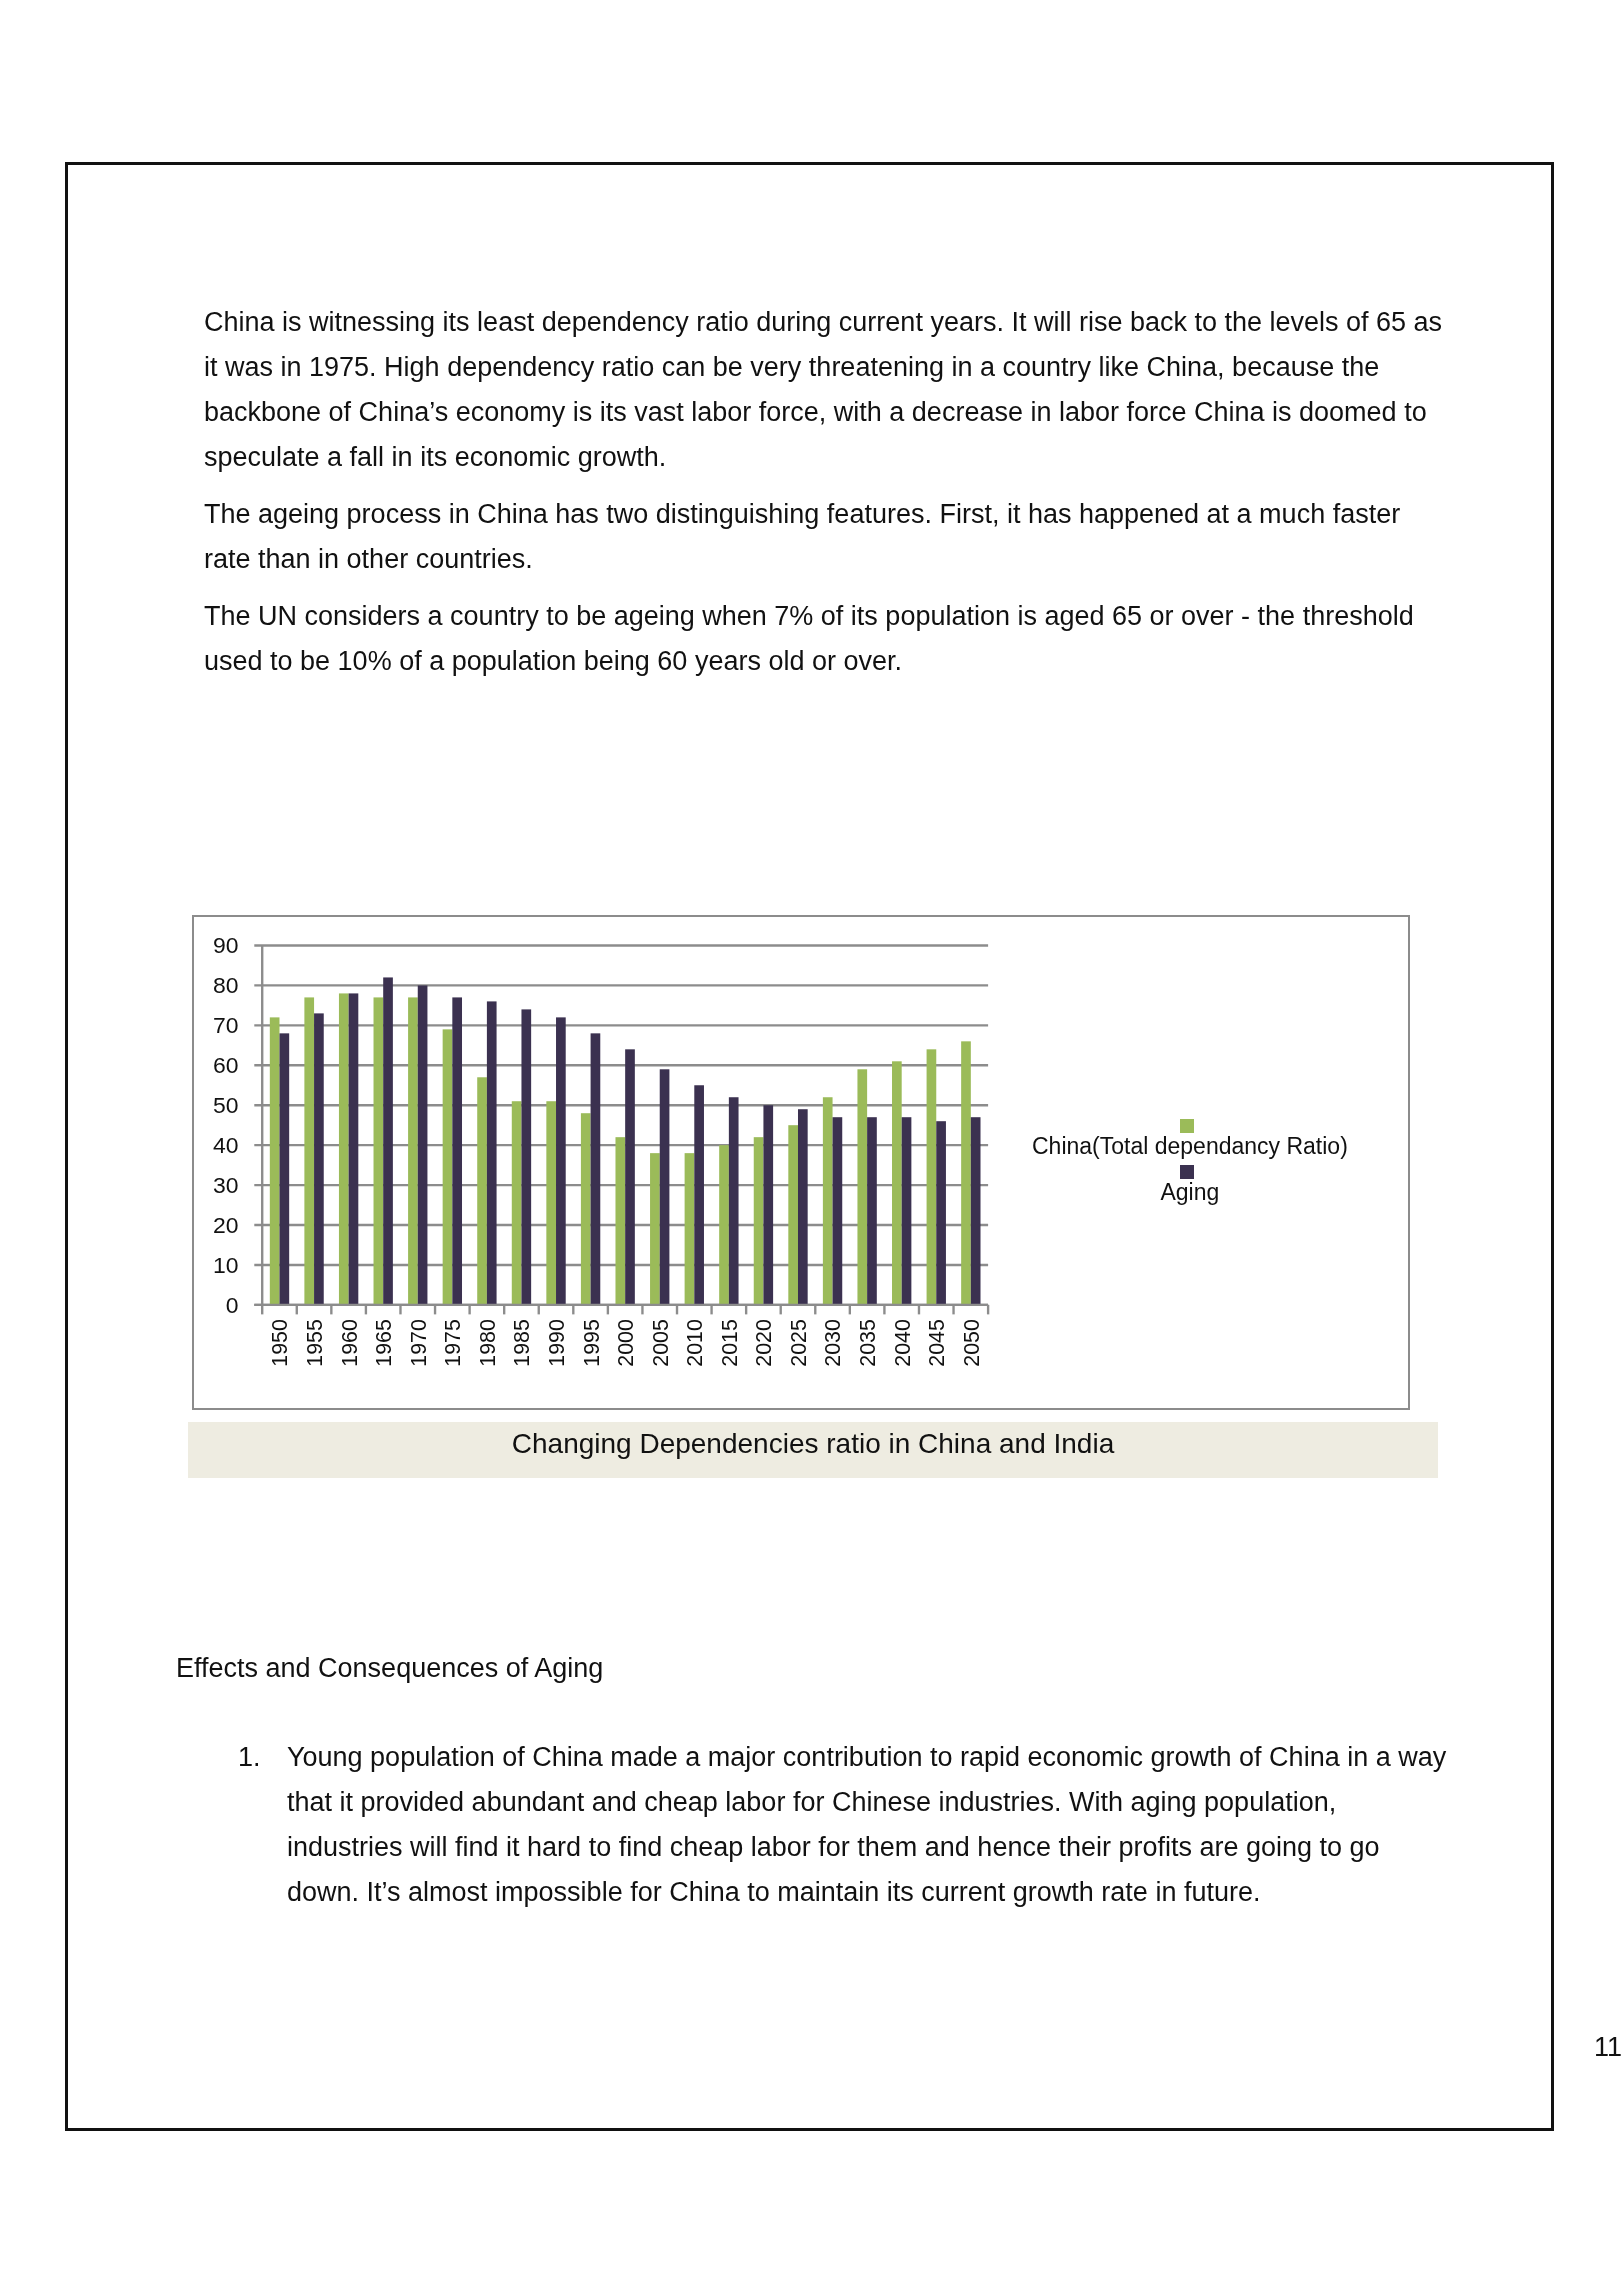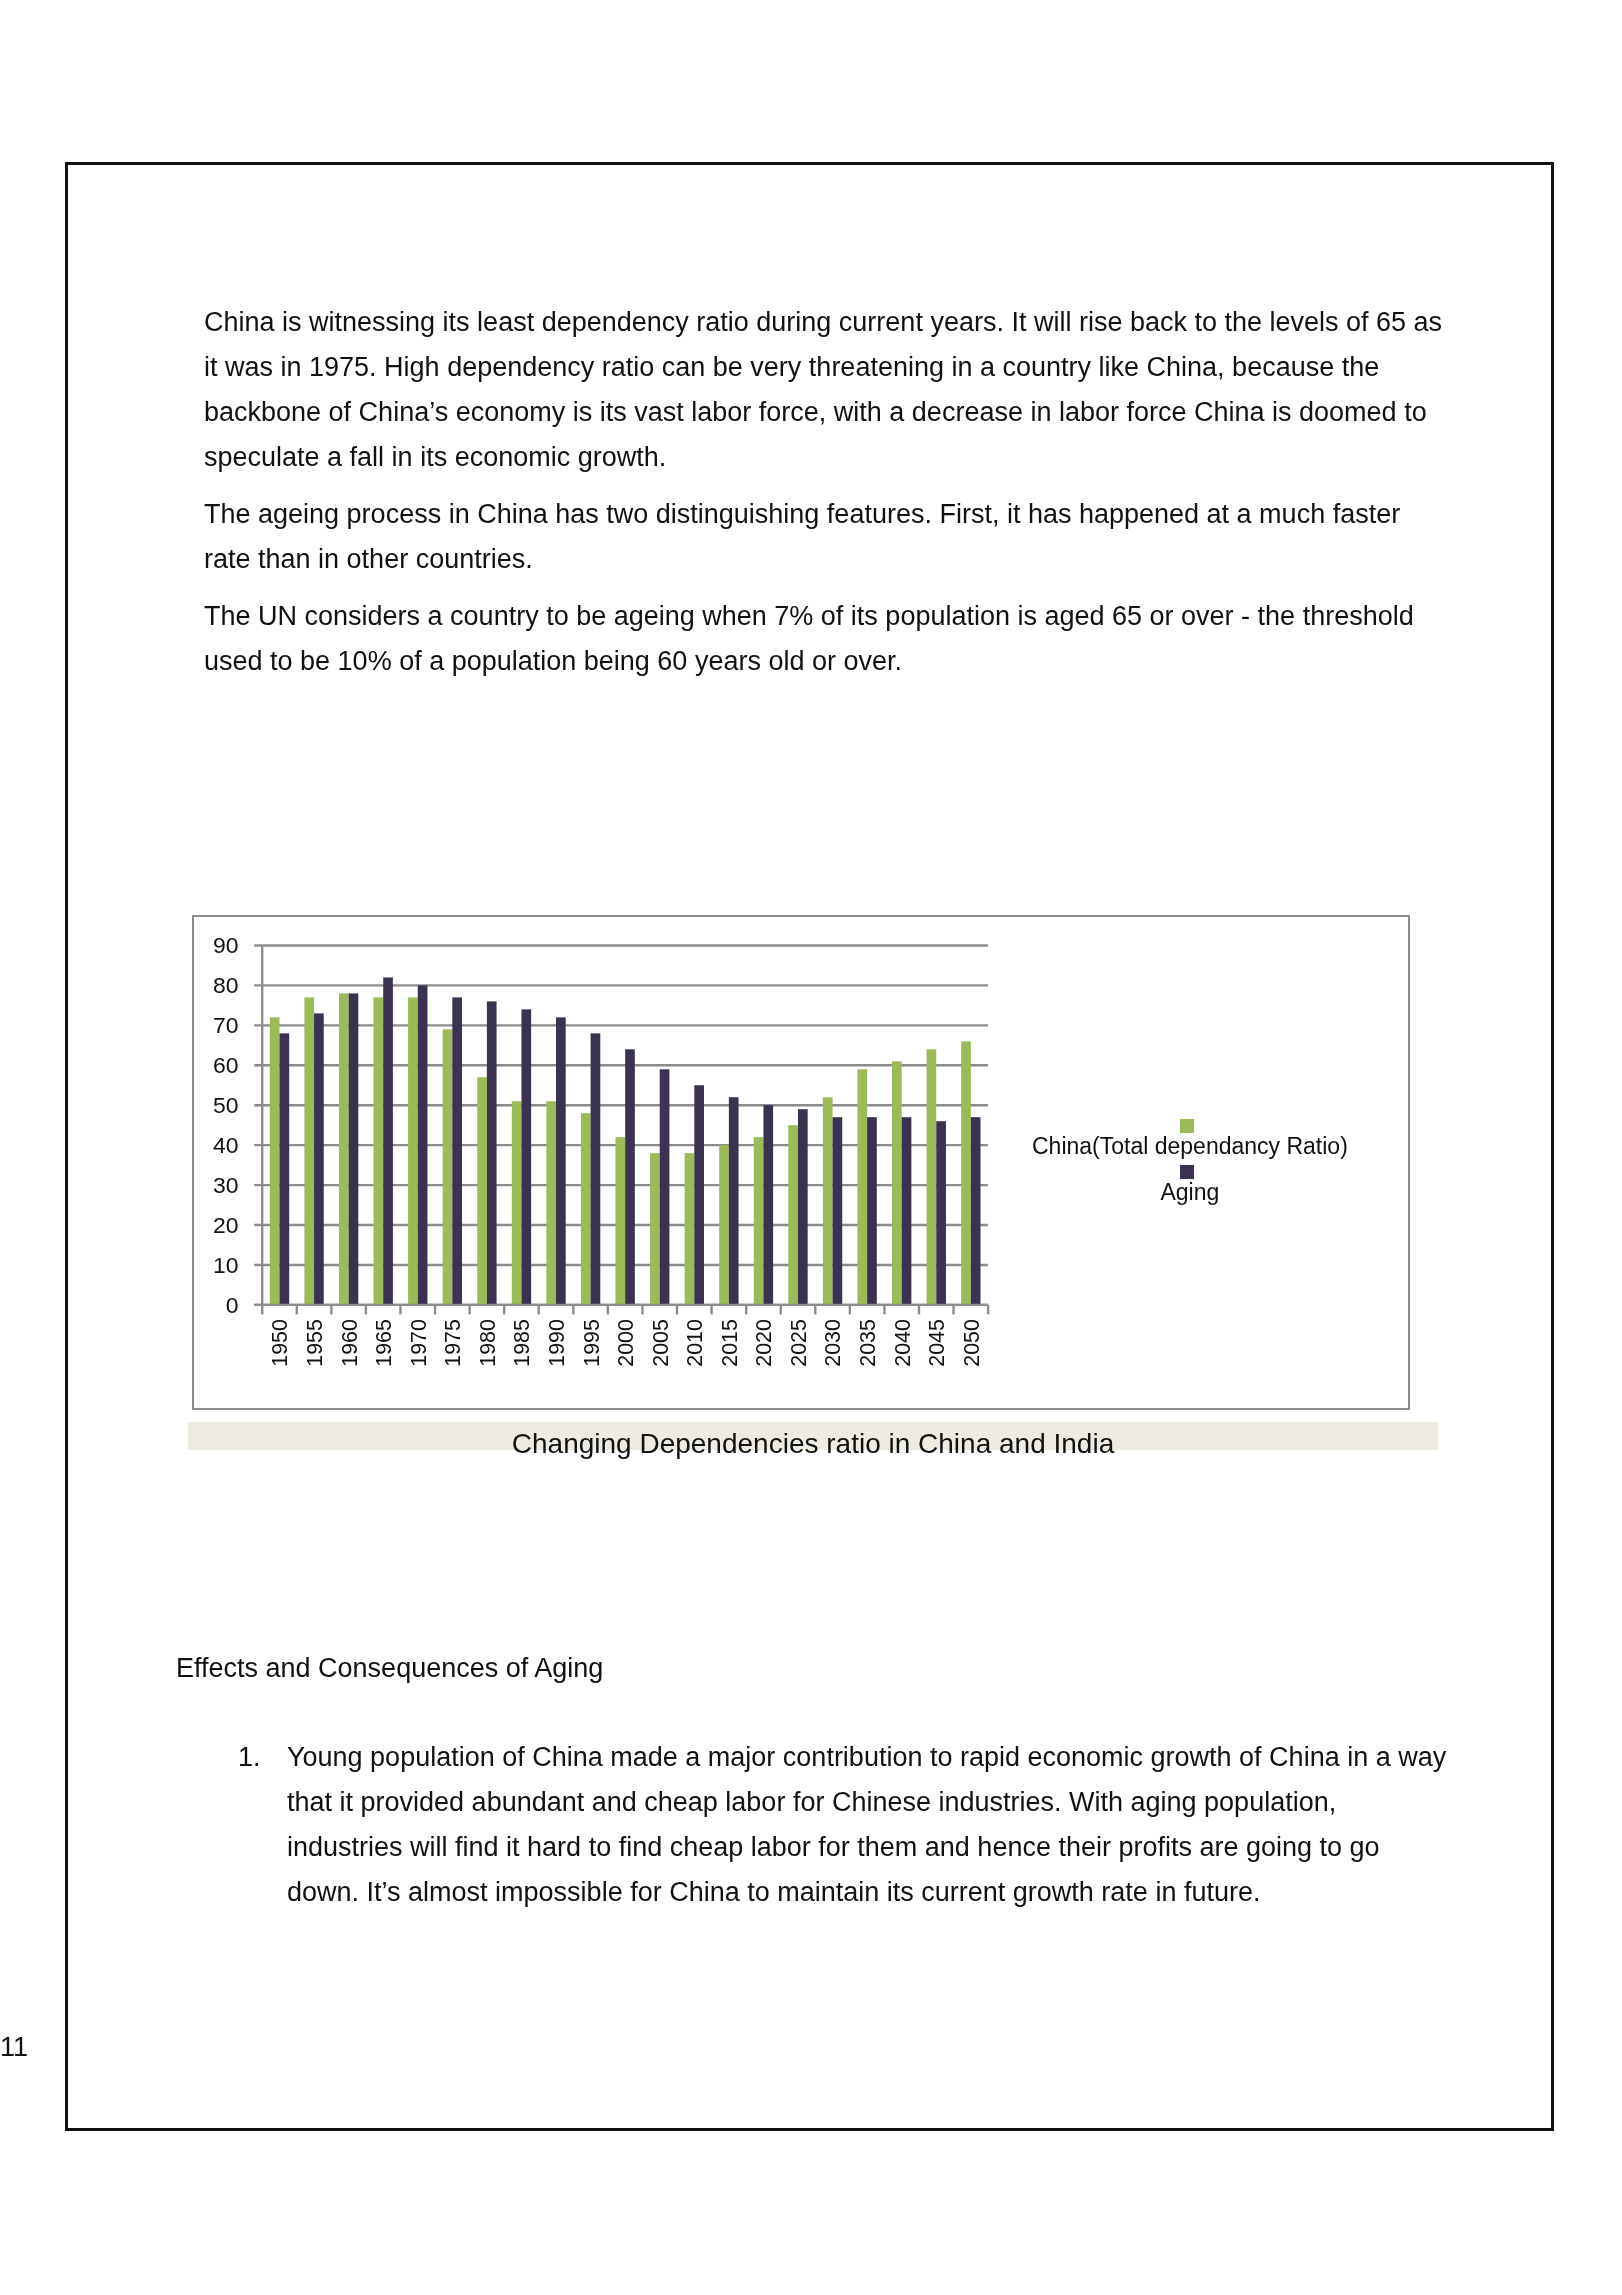--- a/index.html
+++ b/index.html
@@ -1,26 +1,26 @@
 <!DOCTYPE html>
 <html style="font-size:12.7px"><head>
 <meta charset="utf-8">
 <style>
   html,body{margin:0;padding:0;background:#ffffff;}
   body{width:1622px;height:2295px;position:relative;font-family:"Liberation Sans","DejaVu Sans",sans-serif;color:#111;}
   .page-border{position:absolute;left:65px;top:162px;width:1489px;height:1969px;border:3.2px solid #111;box-sizing:border-box;}
   .para{position:absolute;left:192px;width:1267px;font-size:27px;line-height:45px;margin:0;}
   .para p{margin:12px;}
   .chart-box{position:absolute;left:192px;top:915px;width:1218px;height:495px;border:2.4px solid #8c8c8c;box-sizing:border-box;background:#fff;}
-  .caption{position:absolute;left:188px;top:1422px;width:1250px;height:28px;background:#eeece1;font-size:28px;line-height:44px;text-align:center;}
+  .caption{position:absolute;left:188px;top:1422px;width:1250px;height:56px;background:#eeece1;font-size:28px;line-height:44px;text-align:center;}
   .heading{position:absolute;left:176px;top:1646px;font-size:27px;font-weight:normal;line-height:44px;}
   .list{position:absolute;left:192px;top:1735px;width:1267px;font-size:27px;line-height:45px;}
   .list .num{position:absolute;left:46px;top:0;}
   .list .item-text{position:absolute;left:95px;top:0;width:1172px;}
-  .page-num{position:absolute;left:0;width:1622px;top:2032px;text-align:left;font-size:27px;}
+  .page-num{position:absolute;left:0;width:1622px;top:2032px;text-align:right;font-size:27px;}
   svg text{font-family:"Liberation Sans","DejaVu Sans",sans-serif;}
   .legend{position:absolute;left:1030px;top:1117px;font-size:23px;}
   .legend-row{display:flex;align-items:center;height:46px;flex-direction:column;}
   .swatch{width:13.5px;height:13.5px;margin-right:6.3px;}
 </style>
 </head>
 <body>
 
 <div class="page-border"></div>
 

